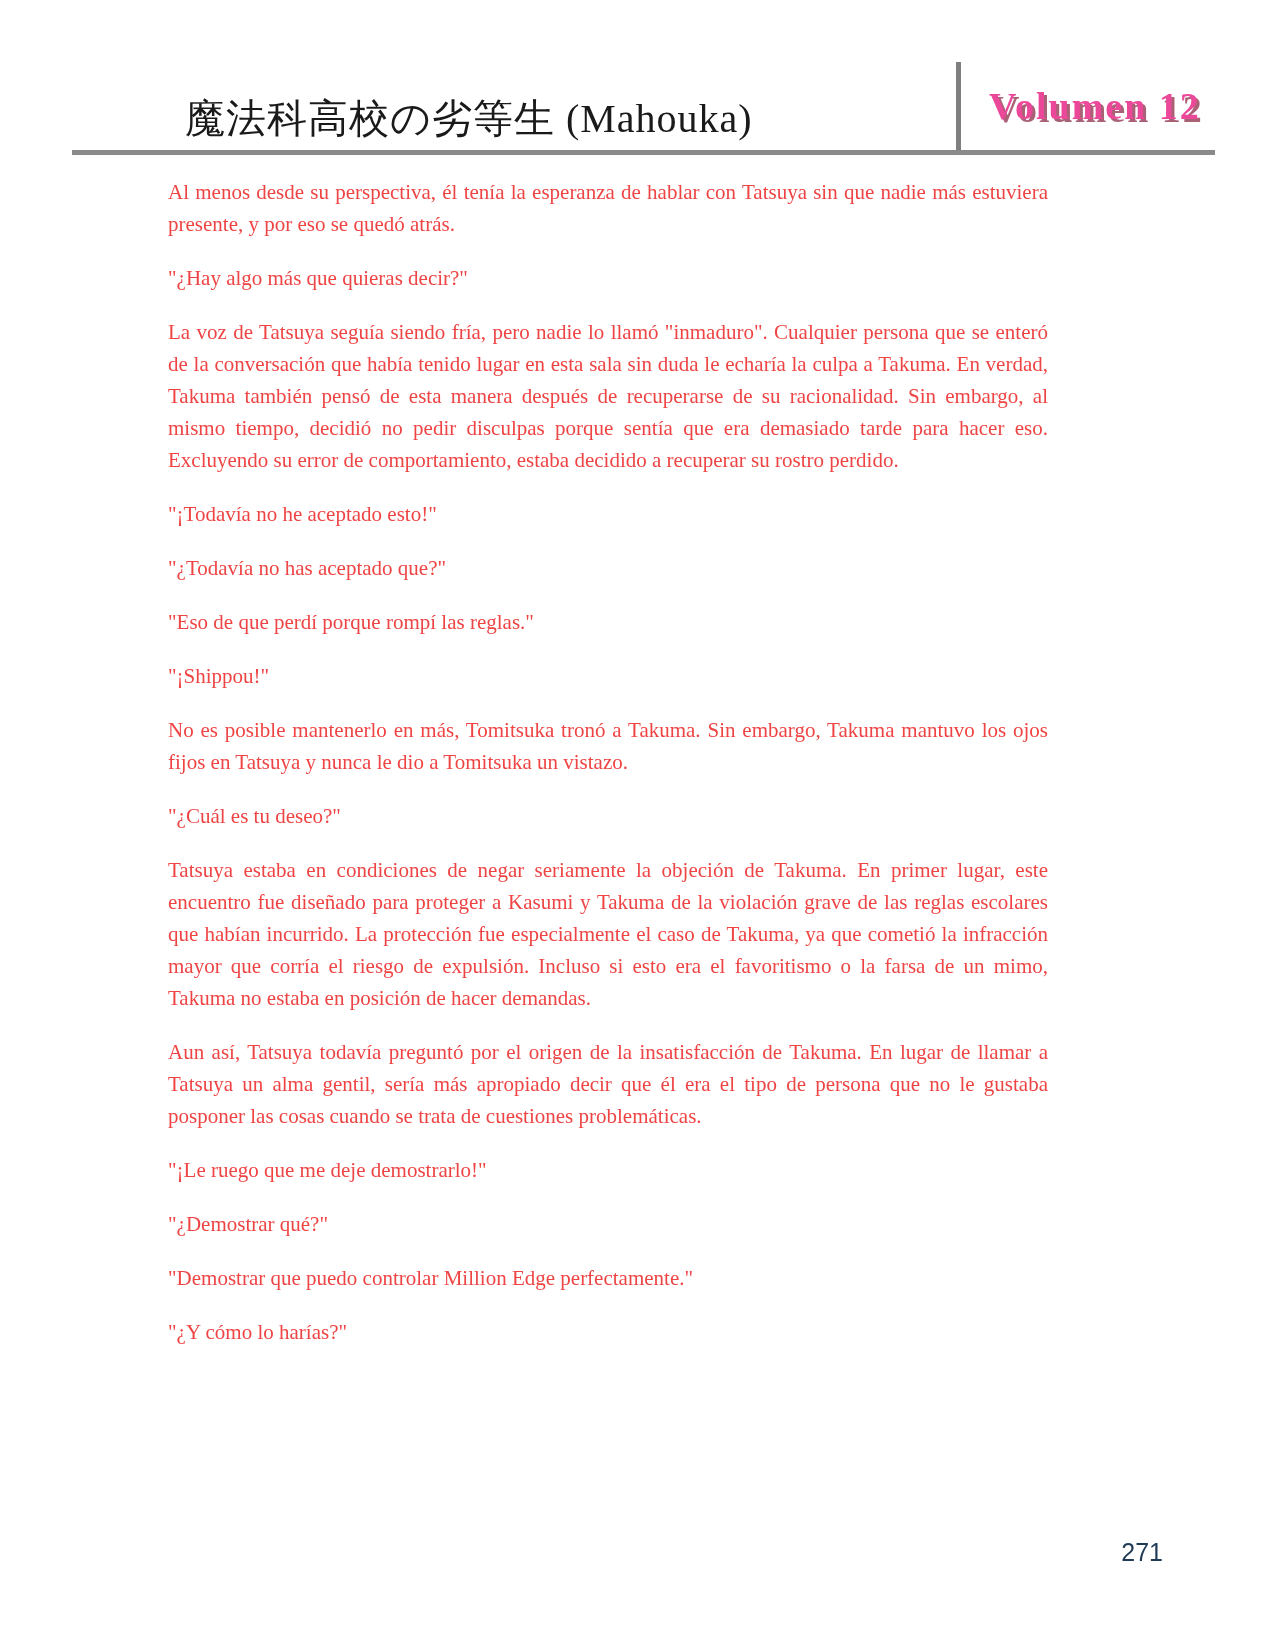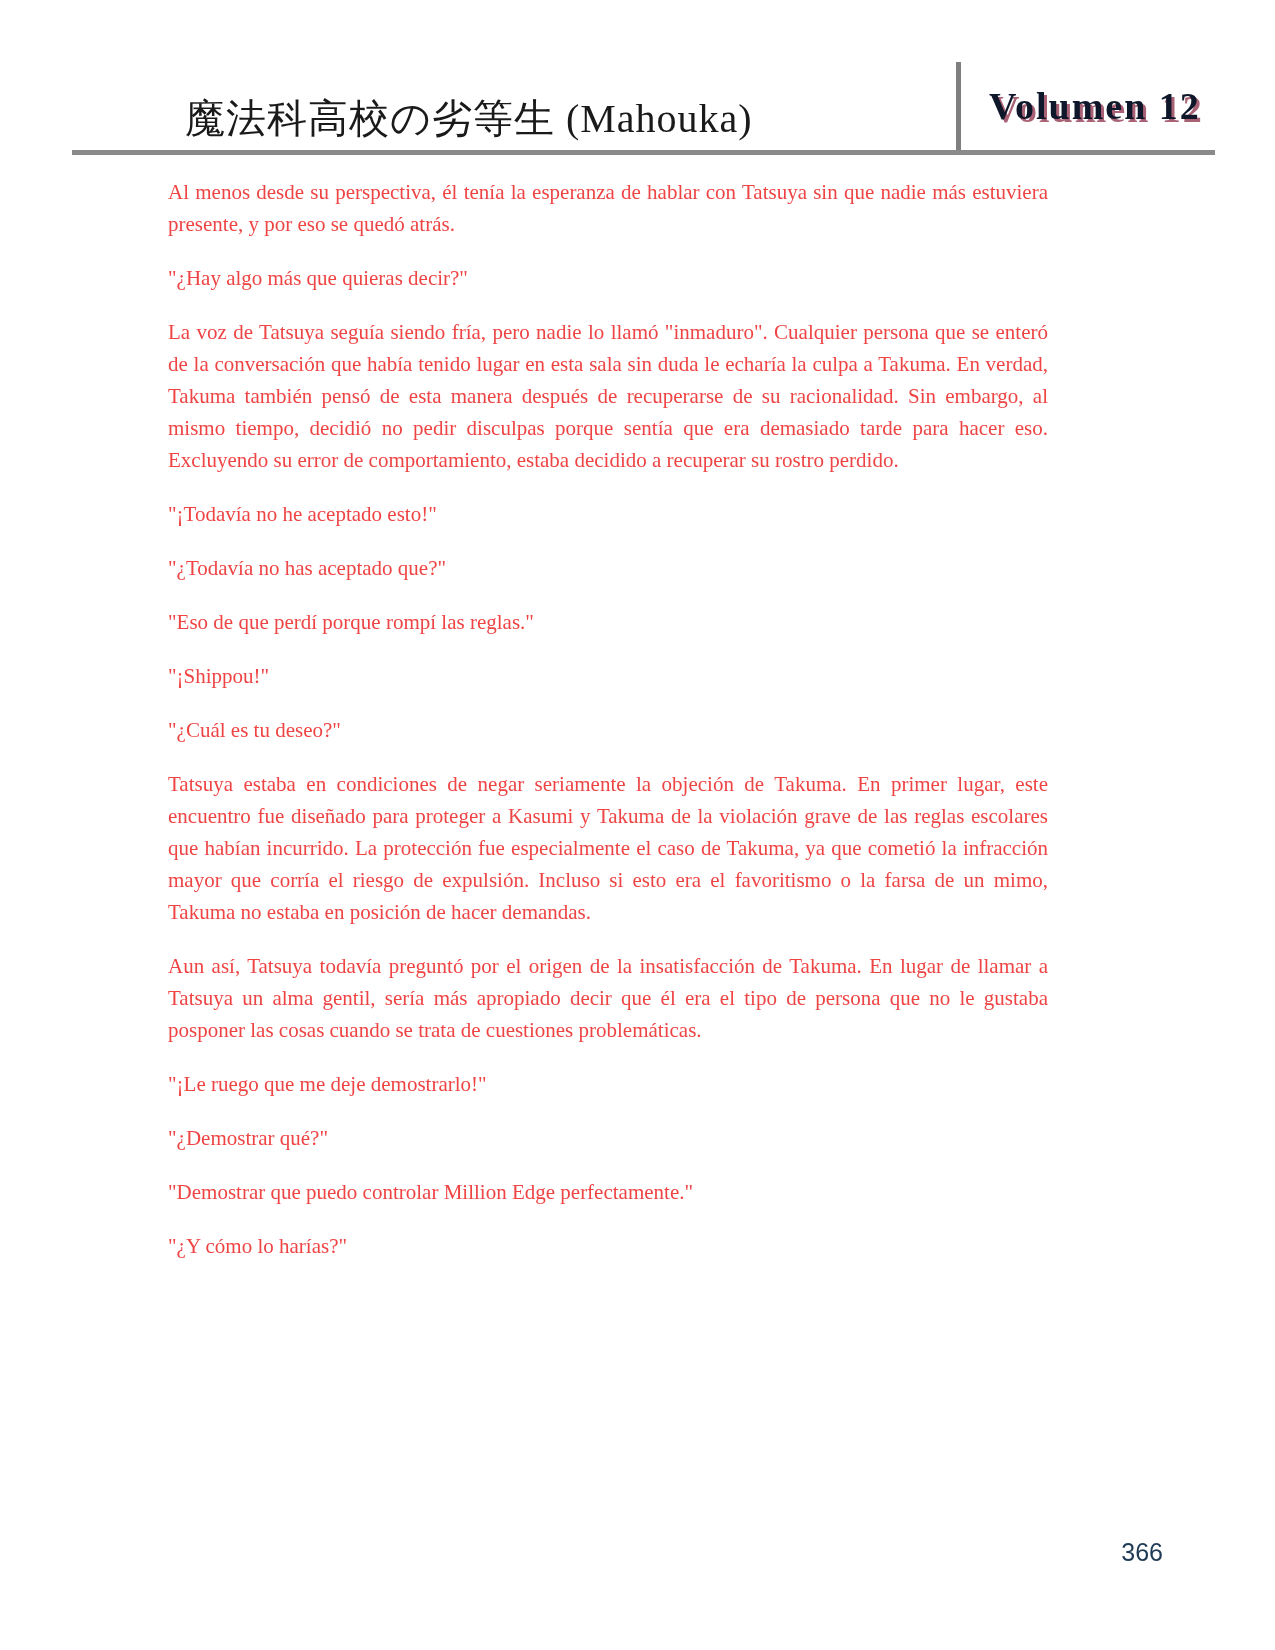--- a/index.html
+++ b/index.html
@@ -42,21 +42,21 @@
     width: 254px;
     display: flex;
     align-items: center;
     padding-left: 28px;
   }
   .volume-label {
     font-family: "Liberation Serif", serif;
     font-weight: 700;
     font-size: 38px;
     letter-spacing: 2px;
-    color: #0f172a;
+    color: #ec4899;
     text-shadow: 3px 3px 0 #a96275;
     white-space: nowrap;
   }
   .header-rule {
     height: 5px;
     background: #8a8a8a;
     margin: 0 60px 0 72px;
   }
   .page-body {
     margin: 21px 227px 0 168px;
@@ -95,24 +95,25 @@
   <div class="header-rule"></div>
 
   <div class="page-body">
     <p>Al menos desde su perspectiva, él tenía la esperanza de hablar con Tatsuya sin que nadie más estuviera presente, y por eso se quedó atrás.</p>
     <p>"¿Hay algo más que quieras decir?"</p>
     <p>La voz de Tatsuya seguía siendo fría, pero nadie lo llamó "inmaduro". Cualquier persona que se enteró de la conversación que había tenido lugar en esta sala sin duda le echaría la culpa a Takuma. En verdad, Takuma también pensó de esta manera después de recuperarse de su racionalidad. Sin embargo, al mismo tiempo, decidió no pedir disculpas porque sentía que era demasiado tarde para hacer eso. Excluyendo su error de comportamiento, estaba decidido a recuperar su rostro perdido.</p>
     <p>"¡Todavía no he aceptado esto!"</p>
     <p>"¿Todavía no has aceptado que?"</p>
     <p>"Eso de que perdí porque rompí las reglas."</p>
     <p>"¡Shippou!"</p>
+    <p>No es posible mantenerlo en más, Tomitsuka tronó a Takuma. Sin embargo, Takuma mantuvo los ojos fijos en Tatsuya y nunca le dio a Tomitsuka un vistazo.</p>
     <p>"¿Cuál es tu deseo?"</p>
     <p>Tatsuya estaba en condiciones de negar seriamente la objeción de Takuma. En primer lugar, este encuentro fue diseñado para proteger a Kasumi y Takuma de la violación grave de las reglas escolares que habían incurrido. La protección fue especialmente el caso de Takuma, ya que cometió la infracción mayor que corría el riesgo de expulsión. Incluso si esto era el favoritismo o la farsa de un mimo, Takuma no estaba en posición de hacer demandas.</p>
     <p>Aun así, Tatsuya todavía preguntó por el origen de la insatisfacción de Takuma. En lugar de llamar a Tatsuya un alma gentil, sería más apropiado decir que él era el tipo de persona que no le gustaba posponer las cosas cuando se trata de cuestiones problemáticas.</p>
     <p>"¡Le ruego que me deje demostrarlo!"</p>
     <p>"¿Demostrar qué?"</p>
     <p>"Demostrar que puedo controlar Million Edge perfectamente."</p>
     <p>"¿Y cómo lo harías?"</p>
   </div>
 
-  <div class="page-number">366</div>
+  <div class="page-number">271</div>
 
 </div>
 
 </body></html>

